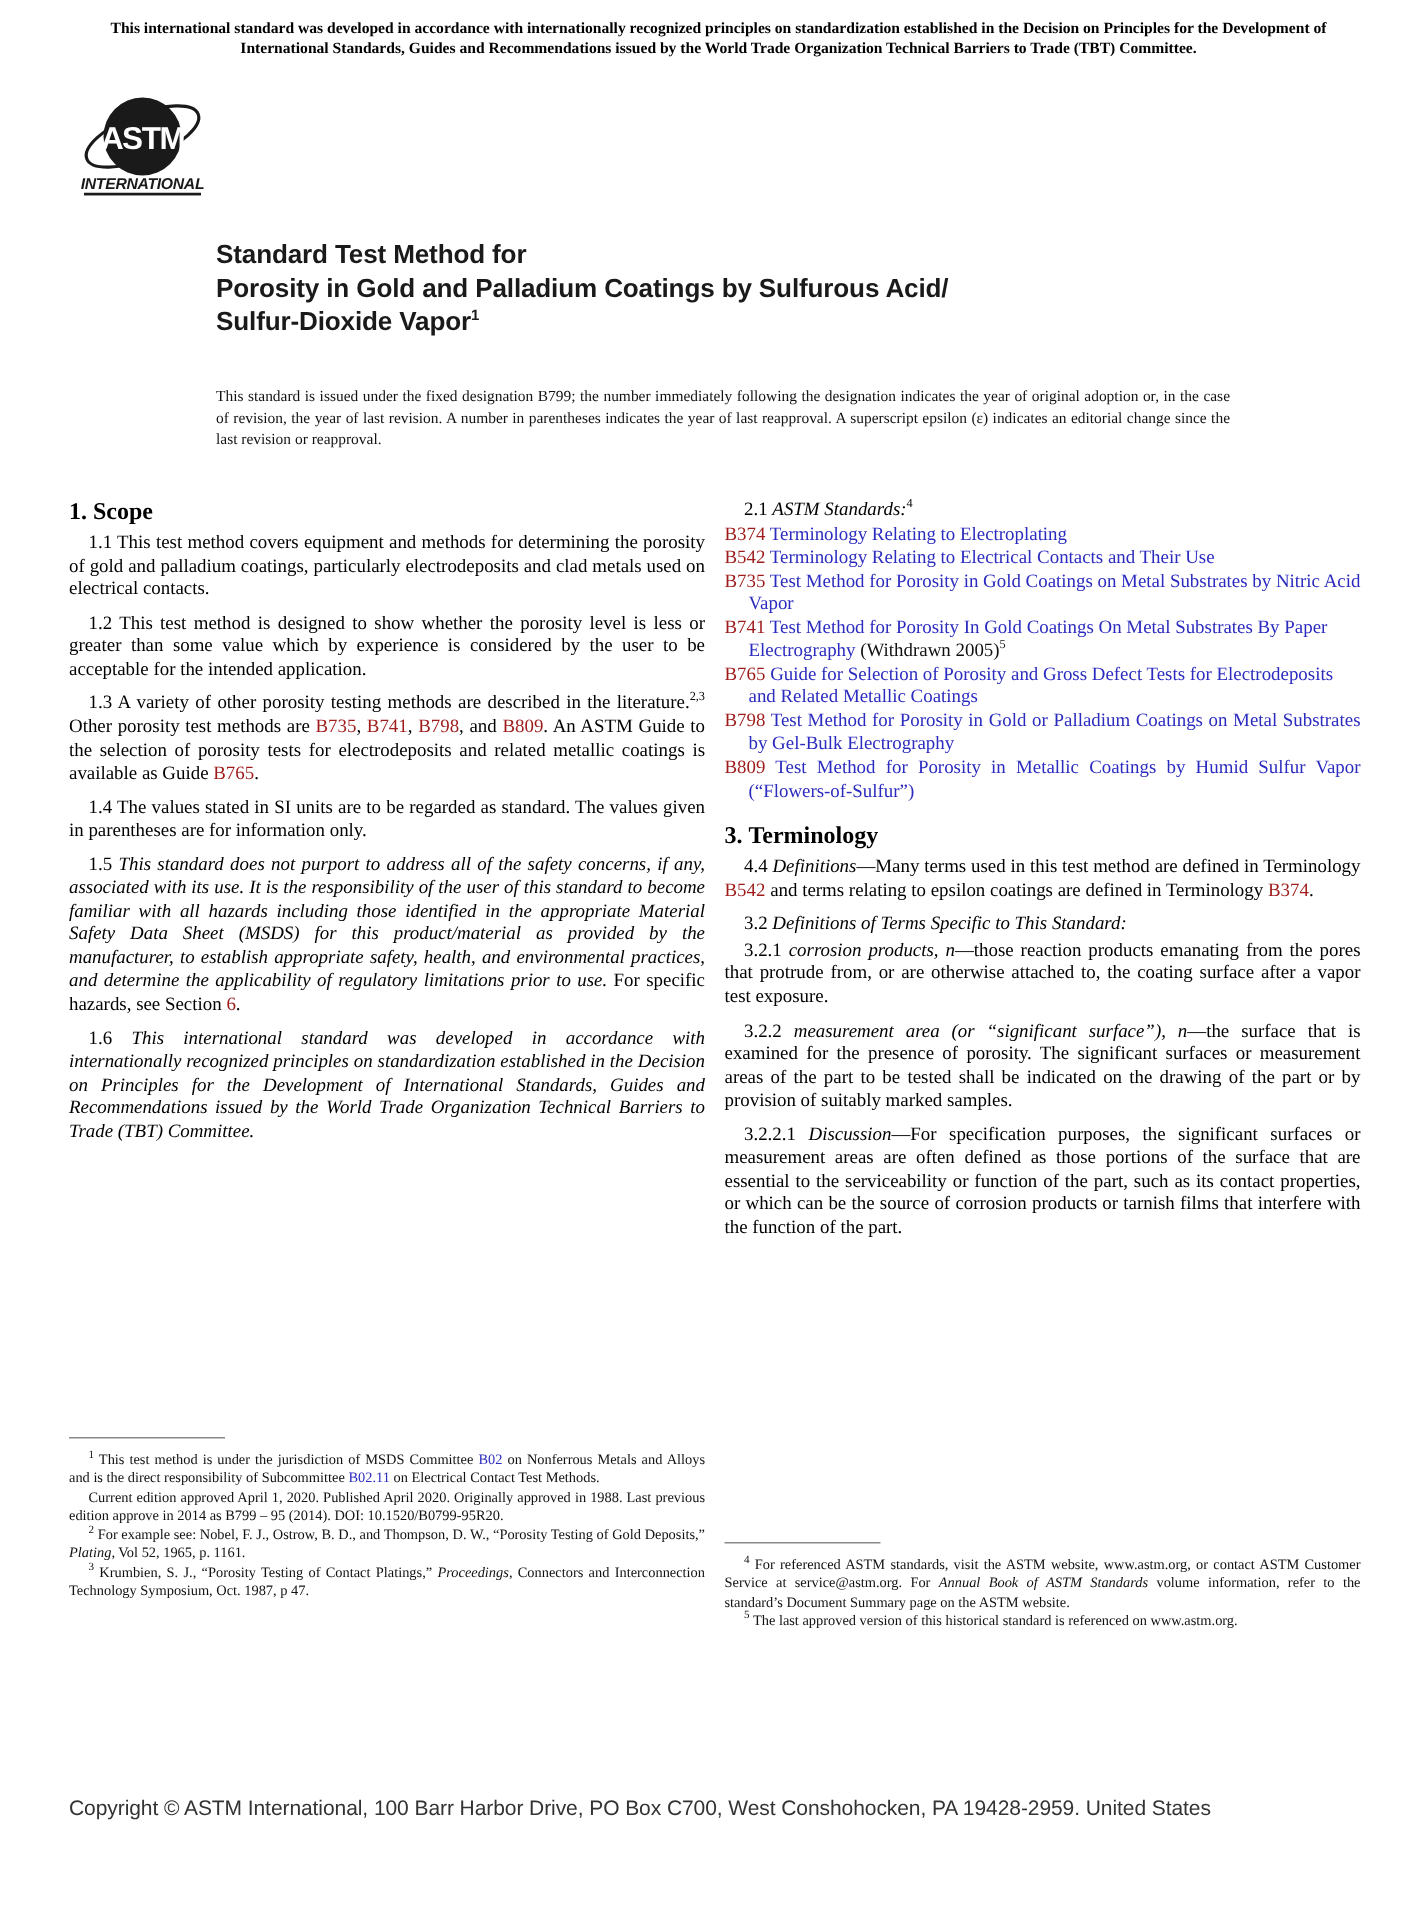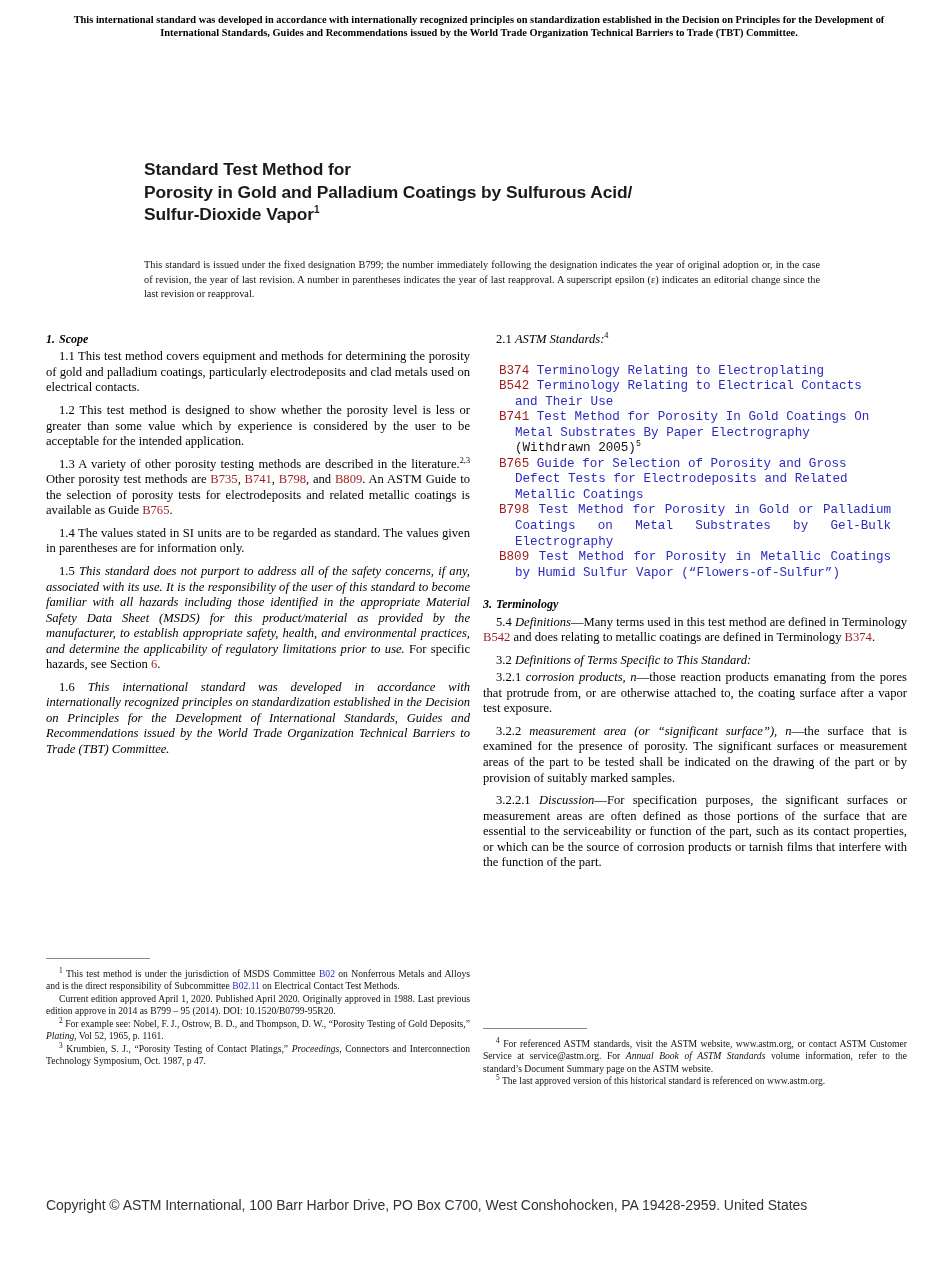--- a/index.html
+++ b/index.html
@@ -100,25 +100,24 @@
   
   .col {
     position: absolute;
     top: 332px;
     width: 424px;
   }
   .col-left  { left: 46px; }
   .col-right { left: 483px; }
 
   .sec-head {
-    font-size: 12px;
+    font-size: 16px;
     font-weight: bold;
     margin: 0 0 3px 0;
     line-height: 1.2;
-    font-style: italic;
   }
   .sec-head .num { margin-right: 4px; }
 
   p.para {
     margin: 0;
     padding: 0;
     font-size: 12.6px;
     line-height: 1.235;
     text-align: justify;
     text-indent: 13px;
@@ -133,23 +132,22 @@
 
   
   .refdoc-head {
     font-size: 12.6px;
     line-height: 1.235;
     text-indent: 13px;
     margin: 0 0 1px 0;
   }
   ul.refdocs {
     list-style: none;
-    margin: 16px;
+    margin: 0;
     padding: 0;
-    font-family: Liberation Mono, monospace;
   }
   ul.refdocs li {
     font-size: 12.6px;
     line-height: 1.235;
     padding-left: 16px;
     text-indent: -16px;
     margin: 0;
     color: #2b2bbf;
   }
   ul.refdocs li .desig { color: #9e1b1b; }
@@ -193,20 +191,37 @@
   }
 </style>
 </head>
 <body>
 
 <div class="page">
 
   <div class="tbt-banner">This international standard was developed in accordance with internationally recognized principles on standardization established in the Decision on Principles for the Development of International Standards, Guides and Recommendations issued by the World Trade Organization Technical Barriers to Trade (TBT) Committee.</div>
 
   <div class="header-block">
+    <div class="astm-logo">
+      <svg width="94" height="70" viewBox="0 0 94 70" xmlns="http://www.w3.org/2000/svg">
+
+        <circle cx="47" cy="29" r="26" fill="#1a1a1a"></circle>
+
+        <g transform="rotate(-22 47 29)">
+          <ellipse cx="47" cy="29" rx="40" ry="15" fill="none" stroke="#1a1a1a" stroke-width="2.1"></ellipse>
+        </g>
+
+        <g fill="#ffffff" font-family="'Liberation Sans', sans-serif" font-weight="bold" font-size="21" text-anchor="middle">
+          <text x="47" y="37" letter-spacing="-1">ASTM</text>
+        </g>
+
+        <text x="47" y="64" fill="#1a1a1a" font-family="'Liberation Sans', sans-serif" font-weight="bold" font-size="10.5" font-style="italic" text-anchor="middle" letter-spacing="-0.2">INTERNATIONAL</text>
+        <rect x="8" y="66.5" width="78" height="1.8" fill="#1a1a1a"></rect>
+      </svg>
+    </div>
   </div>
 
   <div class="title-block">
     <div class="title-line">Standard Test Method for</div>
     <div class="title-line">Porosity in Gold and Palladium Coatings by Sulfurous Acid/</div>
     <div class="title-line"><span>Sulfur-Dioxide Vapor</span><sup>1</sup></div>
   </div>
 
   <div class="boilerplate">This standard is issued under the fixed designation B799; the number immediately following the designation indicates the year of original adoption or, in the case of revision, the year of last revision. A number in parentheses indicates the year of last reapproval. A superscript epsilon (ε) indicates an editorial change since the last revision or reapproval.</div>
 
@@ -230,31 +245,32 @@
   </div>
 
   <div class="col col-right">
 
 
     <p class="refdoc-head"><span>2.1</span> <span class="it">ASTM Standards:</span><sup class="fn">4</sup></p>
 
     <ul class="refdocs">
       <li><span class="desig">B374</span> <span>Terminology Relating to Electroplating</span></li>
       <li><span class="desig">B542</span> <span>Terminology Relating to Electrical Contacts and Their Use</span></li>
+      <li><span class="desig">B735</span> <span>Test Method for Porosity in Gold Coatings on Metal Substrates by Nitric Acid Vapor</span></li>
       <li><span class="desig">B741</span> <span>Test Method for Porosity In Gold Coatings On Metal Substrates By Paper Electrography</span> <span class="plain">(Withdrawn 2005)</span><sup class="fn plain">5</sup></li>
       <li><span class="desig">B765</span> <span>Guide for Selection of Porosity and Gross Defect Tests for Electrodeposits and Related Metallic Coatings</span></li>
       <li class="justified"><span class="desig">B798</span> <span>Test Method for Porosity in Gold or Palladium Coatings on Metal Substrates by Gel-Bulk Electrography</span></li>
       <li class="justified"><span class="desig">B809</span> <span>Test Method for Porosity in Metallic Coatings by Humid Sulfur Vapor (“Flowers-of-Sulfur”)</span></li>
     </ul>
 
     <div class="sec-head" style="margin-top:13px">
       <span class="num">3.</span><span>Terminology</span>
     </div>
 
-    <p class="para"><span>5.4</span> <span class="it">Definitions</span><span>—Many terms used in this test method are defined in Terminology</span> <span class="ref-red">B542</span> <span>and does relating to metallic coatings are defined in Terminology</span> <span class="ref-red">B374</span>.</p>
+    <p class="para"><span>4.4</span> <span class="it">Definitions</span><span>—Many terms used in this test method are defined in Terminology</span> <span class="ref-red">B542</span> <span>and terms relating to epsilon coatings are defined in Terminology</span> <span class="ref-red">B374</span>.</p>
 
     <p class="para gap"><span>3.2</span> <span class="it">Definitions of Terms Specific to This Standard:</span></p>
 
     <p class="para tight"><span>3.2.1</span> <span class="it">corrosion products, n</span><span>—those reaction products emanating from the pores that protrude from, or are otherwise attached to, the coating surface after a vapor test exposure.</span></p>
 
     <p class="para gap"><span>3.2.2</span> <span class="it">measurement area (or “significant surface”), n</span><span>—the surface that is examined for the presence of porosity. The significant surfaces or measurement areas of the part to be tested shall be indicated on the drawing of the part or by provision of suitably marked samples.</span></p>
 
     <p class="para gap"><span>3.2.2.1</span> <span class="it">Discussion</span><span>—For specification purposes, the significant surfaces or measurement areas are often defined as those portions of the surface that are essential to the serviceability or function of the part, such as its contact properties, or which can be the source of corrosion products or tarnish films that interfere with the function of the part.</span></p>
   </div>
 

